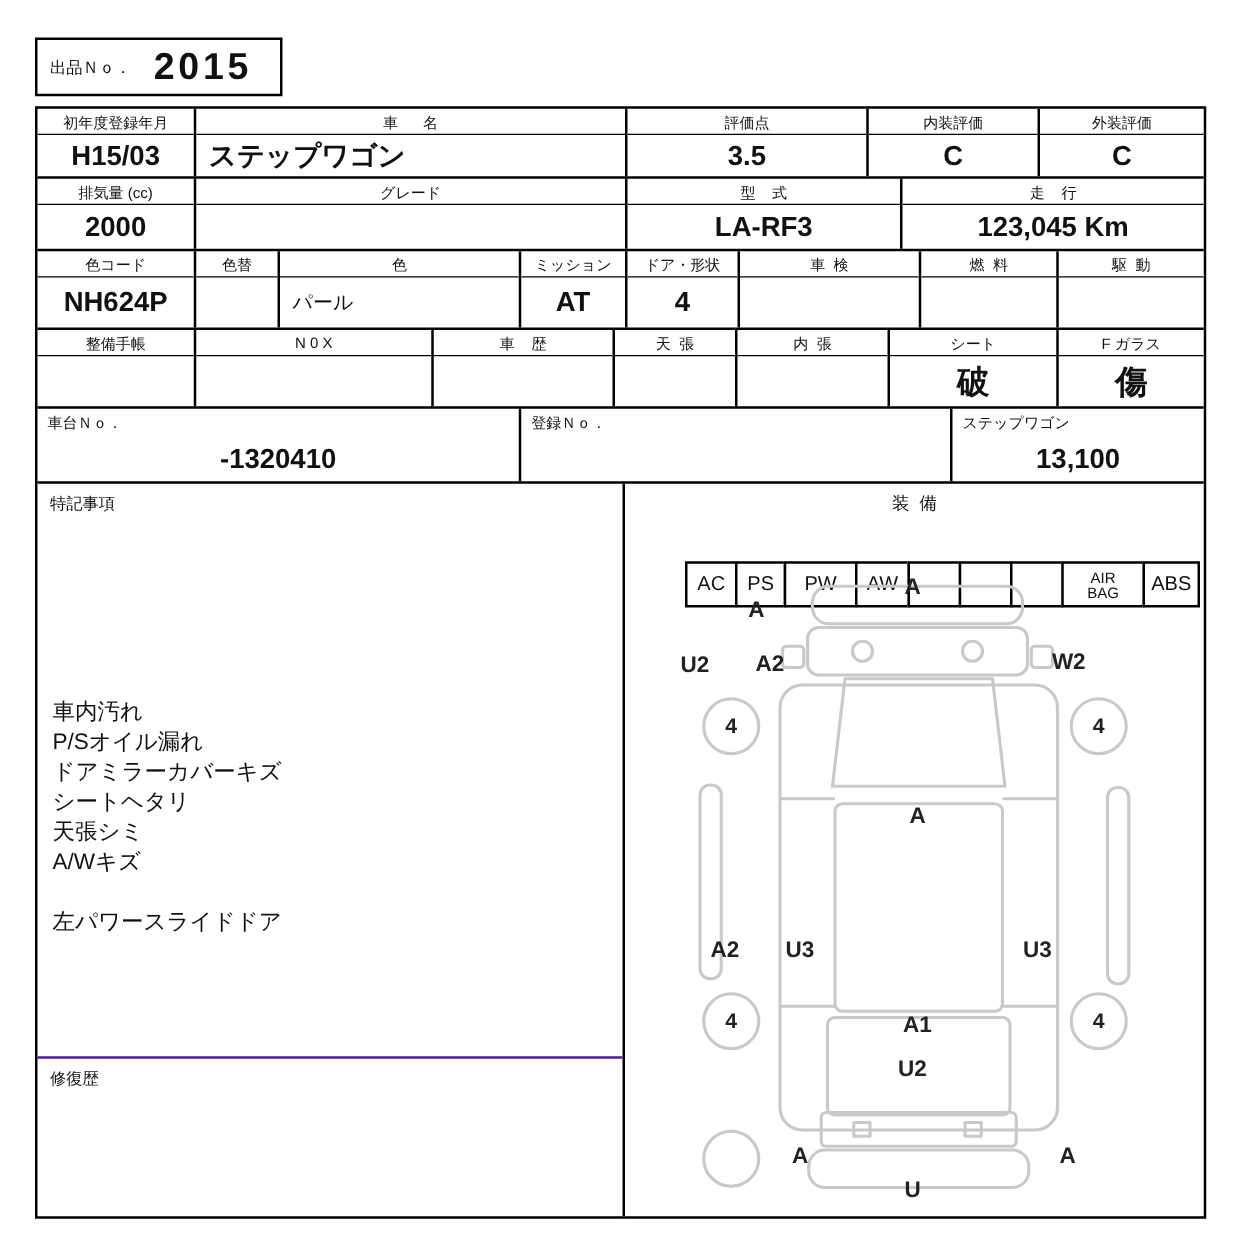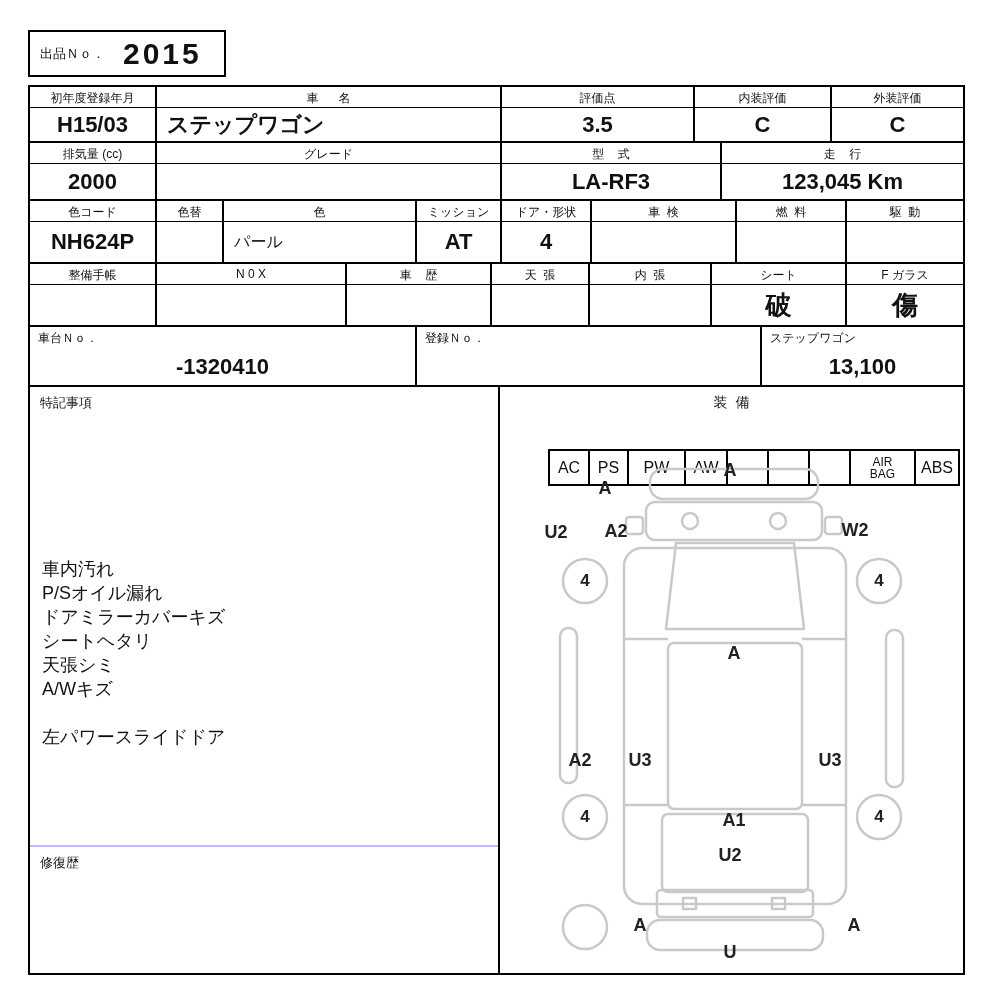--- a/index.html
+++ b/index.html
@@ -28,21 +28,21 @@
   .val.plain { font-weight:normal; font-size:16px; justify-content:flex-start; padding-left:10px; }
   .val.big { font-size:26px; }
 
   
   .body-row { flex:1; display:flex; border-bottom:none; }
   .panel-left { width:470px; border-right:2px solid #000; position:relative; }
   .panel-right { flex:1; position:relative; }
   .section-label { font-size:13px; padding:7px 0 0 10px; }
   .notes { position:absolute; left:12px; top:134px; font-size:18px; line-height:24px;margin-top:36px; }
   .notes div { min-height:24px; white-space:pre; }
-  .repair { position:absolute; left:0; right:0; top:458px; bottom:0; border-top:2px solid #c4b5fd; }
+  .repair { position:absolute; left:0; right:0; top:458px; bottom:0; border-top:2px solid #4c1d95; }
 
   
   .equip-label { text-align:center; font-size:14px; padding-top:7px; white-space:pre; }
   .equip-row { position:absolute; left:48px; top:31px; display:flex;margin-top:31px; }
   .eq { height:37px; border:2px solid #000; margin-left:-2px; display:flex;
     align-items:center; justify-content:center; font-size:16px; background:#fff; }
   .eq.first { margin-left:0; }
   .eq.airbag { font-size:12px; line-height:12px; white-space:pre-line; text-align:center; }
 
   

